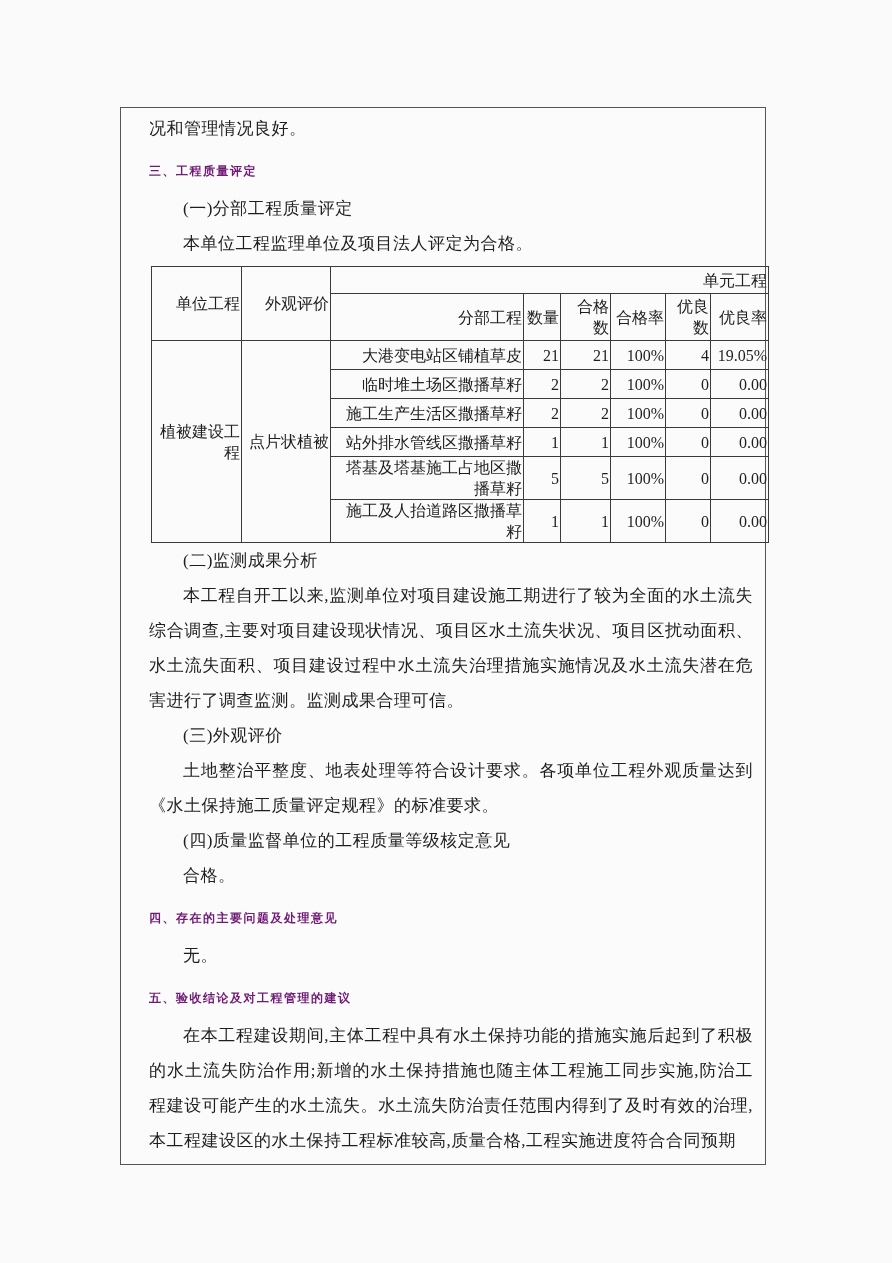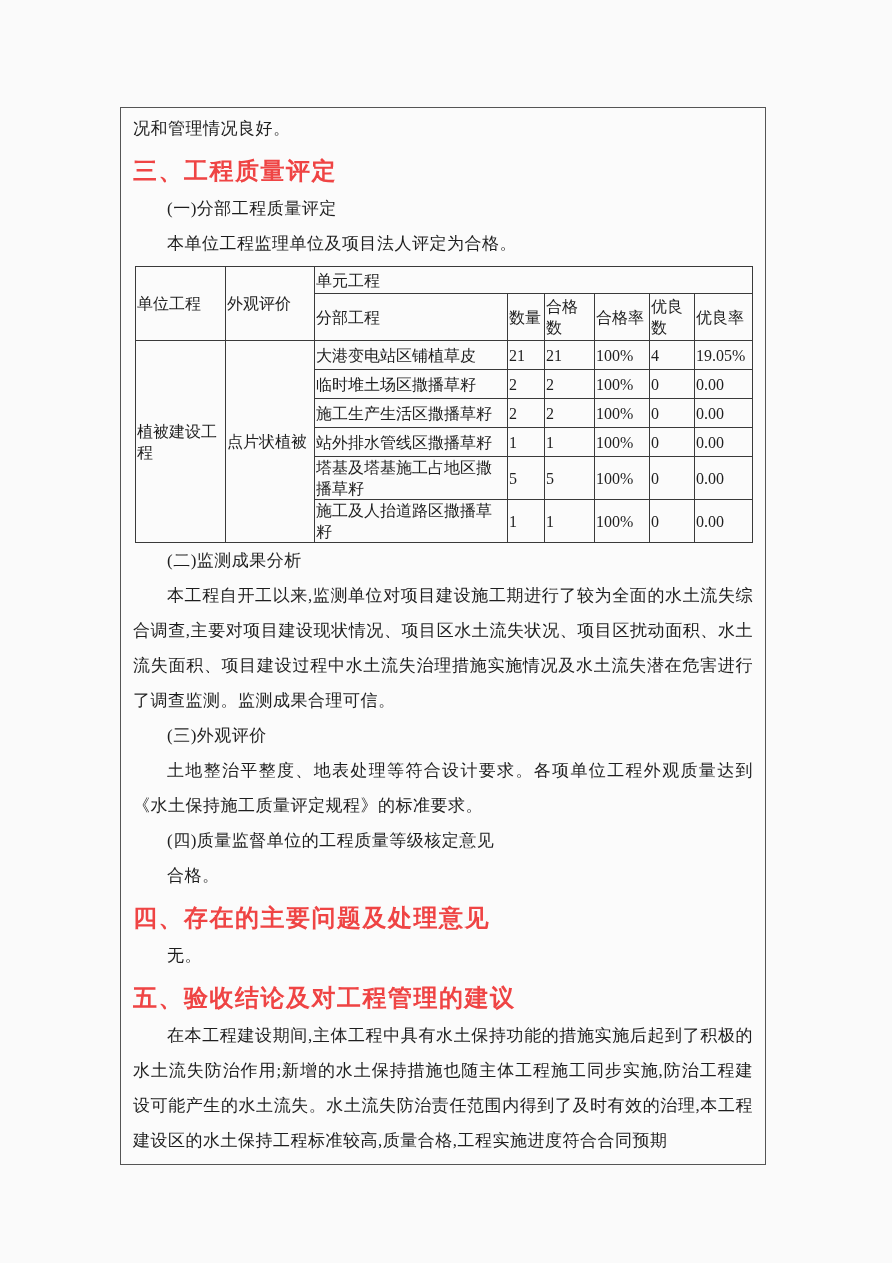--- a/index.html
+++ b/index.html
@@ -3,44 +3,44 @@
 <meta charset="utf-8">
 <style>
   * { margin:0; padding:0; box-sizing:border-box; }
   html,body { width:892px; height:1263px; background:#fafafa; overflow:hidden; }
   body { font-family:"Liberation Serif","DejaVu Serif",serif; color:#1e1e1e; }
 
   .frame {
     width:646px; min-height:1034px;
     margin:107px 0 0 120px;
     border:1px solid #555;
-    padding:3px 12px 6px 12px;
+    padding:3px 12px 6px 28px;
     background:#fbfbfb;
   }
 
   p.cont, p.ind, p.para {
     font-size:17px; line-height:35px; letter-spacing:0.5px;
     text-align:justify;
   }
   p.ind  { text-indent:2em; }
   p.para { text-indent:2em; }
 
   h2.sec {
     font-family:"Liberation Sans","DejaVu Sans",sans-serif;
-    font-weight:bold; font-size:24px; line-height:30px;
-    letter-spacing:1.5px; margin:10px 0 5px 0; color:#ef4444;
+    font-weight:bold; font-size:12px; line-height:30px;
+    letter-spacing:1.5px; margin:10px 0 5px 0; color:#701a75;
   }
 
   table.qtable {
     border-collapse:collapse; table-layout:fixed;
     width:617px; margin:5px 0 0 2px;
     font-size:16px; color:#1e1e1e;
   }
   table.qtable th, table.qtable td {
-    border:1px solid #3a3a3a; text-align:left; vertical-align:middle;
+    border:1px solid #3a3a3a; text-align:right; vertical-align:middle;
     font-weight:normal; padding:0 1px; line-height:21px;
     overflow:hidden;
   }
   thead tr.hr1 { height:27px; }
   thead tr.hr2 { height:47px; }
   tbody tr { height:29px; }
   tbody tr:nth-child(5) { height:43px; }
 </style>
 </head>
 <body>

